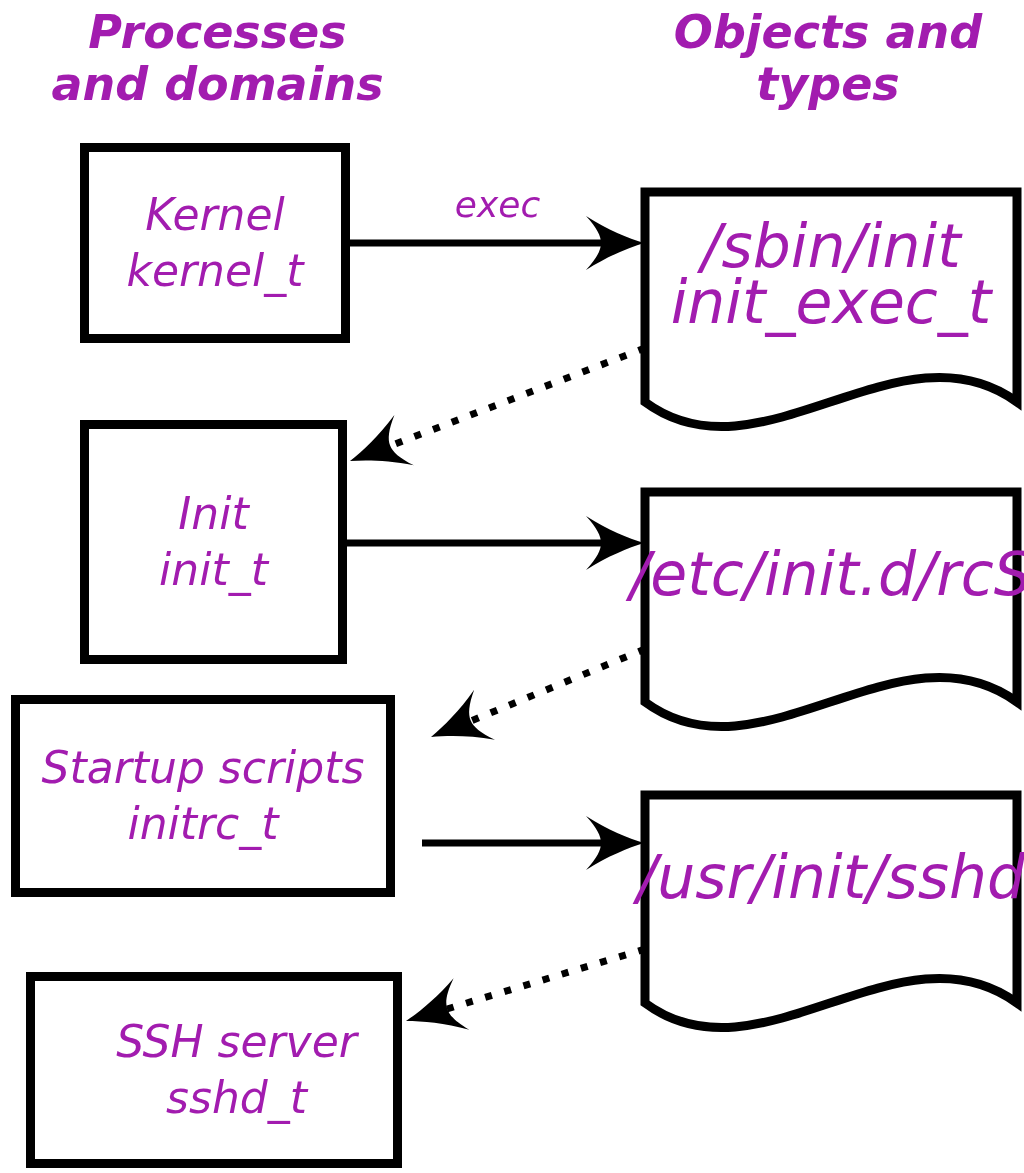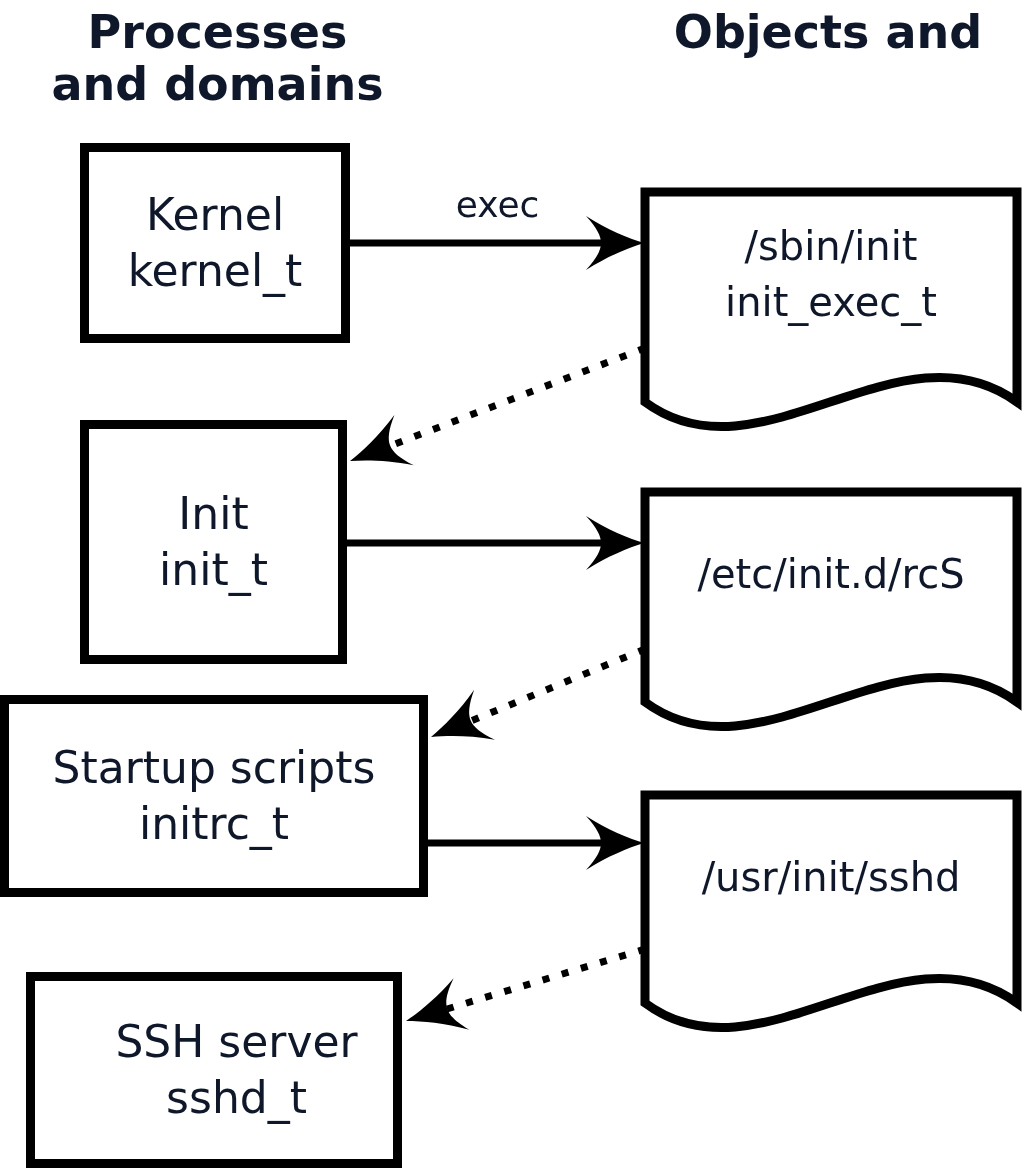--- a/index.html
+++ b/index.html
@@ -1,23 +1,24 @@
 <!DOCTYPE html>
 <html><head>
 <meta charset="utf-8">
 <style>
   html, body { margin: 0; padding: 0; background: #ffffff; }
   .canvas {
     position: relative;
     width: 1024px;
     height: 1173px;
     background: #ffffff;
-    color: #0f172a;
+    color: #a21caf;
     font-family: "DejaVu Sans", sans-serif;
     overflow: hidden;
+    font-style: italic;
   }
   .layer { position: absolute; left: 0; top: 0; }
   .hdr {
     position: absolute;
     font-weight: bold;
     font-size: 46px;
     line-height: 52px;
     text-align: center;
     white-space: nowrap;
   }
@@ -34,21 +35,21 @@
     line-height: 56px;
     text-align: center;
     white-space: nowrap;
   }
   .dlabel {
     position: absolute;
     display: flex;
     flex-direction: column;
     justify-content: center;
     align-items: center;
-    font-size: 40px;
+    font-size: 60px;
     line-height: 56px;
     text-align: center;
     white-space: nowrap;
     pointer-events: none;
   }
   .exec-label {
     position: absolute;
     left: 430px;
     top: 181px;
     width: 135px;
@@ -89,35 +90,36 @@
     <line x1="645" y1="949" x2="447" y2="1009" stroke="#000000" stroke-width="7" stroke-dasharray="7 13"></line>
     <use href="#arrowhead" transform="translate(406 1021) rotate(163)"></use>
   </svg>
 
   <div class="hdr" style="left:25px; top:6px; width:385px;">
     <div>Processes</div>
     <div>and domains</div>
   </div>
   <div class="hdr" style="left:640px; top:6px; width:376px;">
     <div>Objects and</div>
+    <div>types</div>
   </div>
 
   <div class="exec-label">exec</div>
 
   <div class="pbox" style="left:80px; top:143px; width:270px; height:200px;text-align:center;">
     <div>Kernel</div>
     <div>kernel_t</div>
   </div>
 
   <div class="pbox" style="left:80px; top:420px; width:267px; height:244px;">
     <div>Init</div>
     <div>init_t</div>
   </div>
 
-  <div class="pbox" style="left:0px; top:695px; width:428px; height:202px;align-items:center;">
+  <div class="pbox" style="left:11px; top:695px; width:384px; height:202px;align-items:center;">
     <div>Startup scripts</div>
     <div>initrc_t</div>
   </div>
 
   <div class="pbox" style="left:26px; top:972px; width:376px; height:196px;padding-left:45px;">
     <div>SSH server</div>
     <div>sshd_t</div>
   </div>
 
   <div class="dlabel" style="left:645px; top:190px; width:372px; height:168px;">

